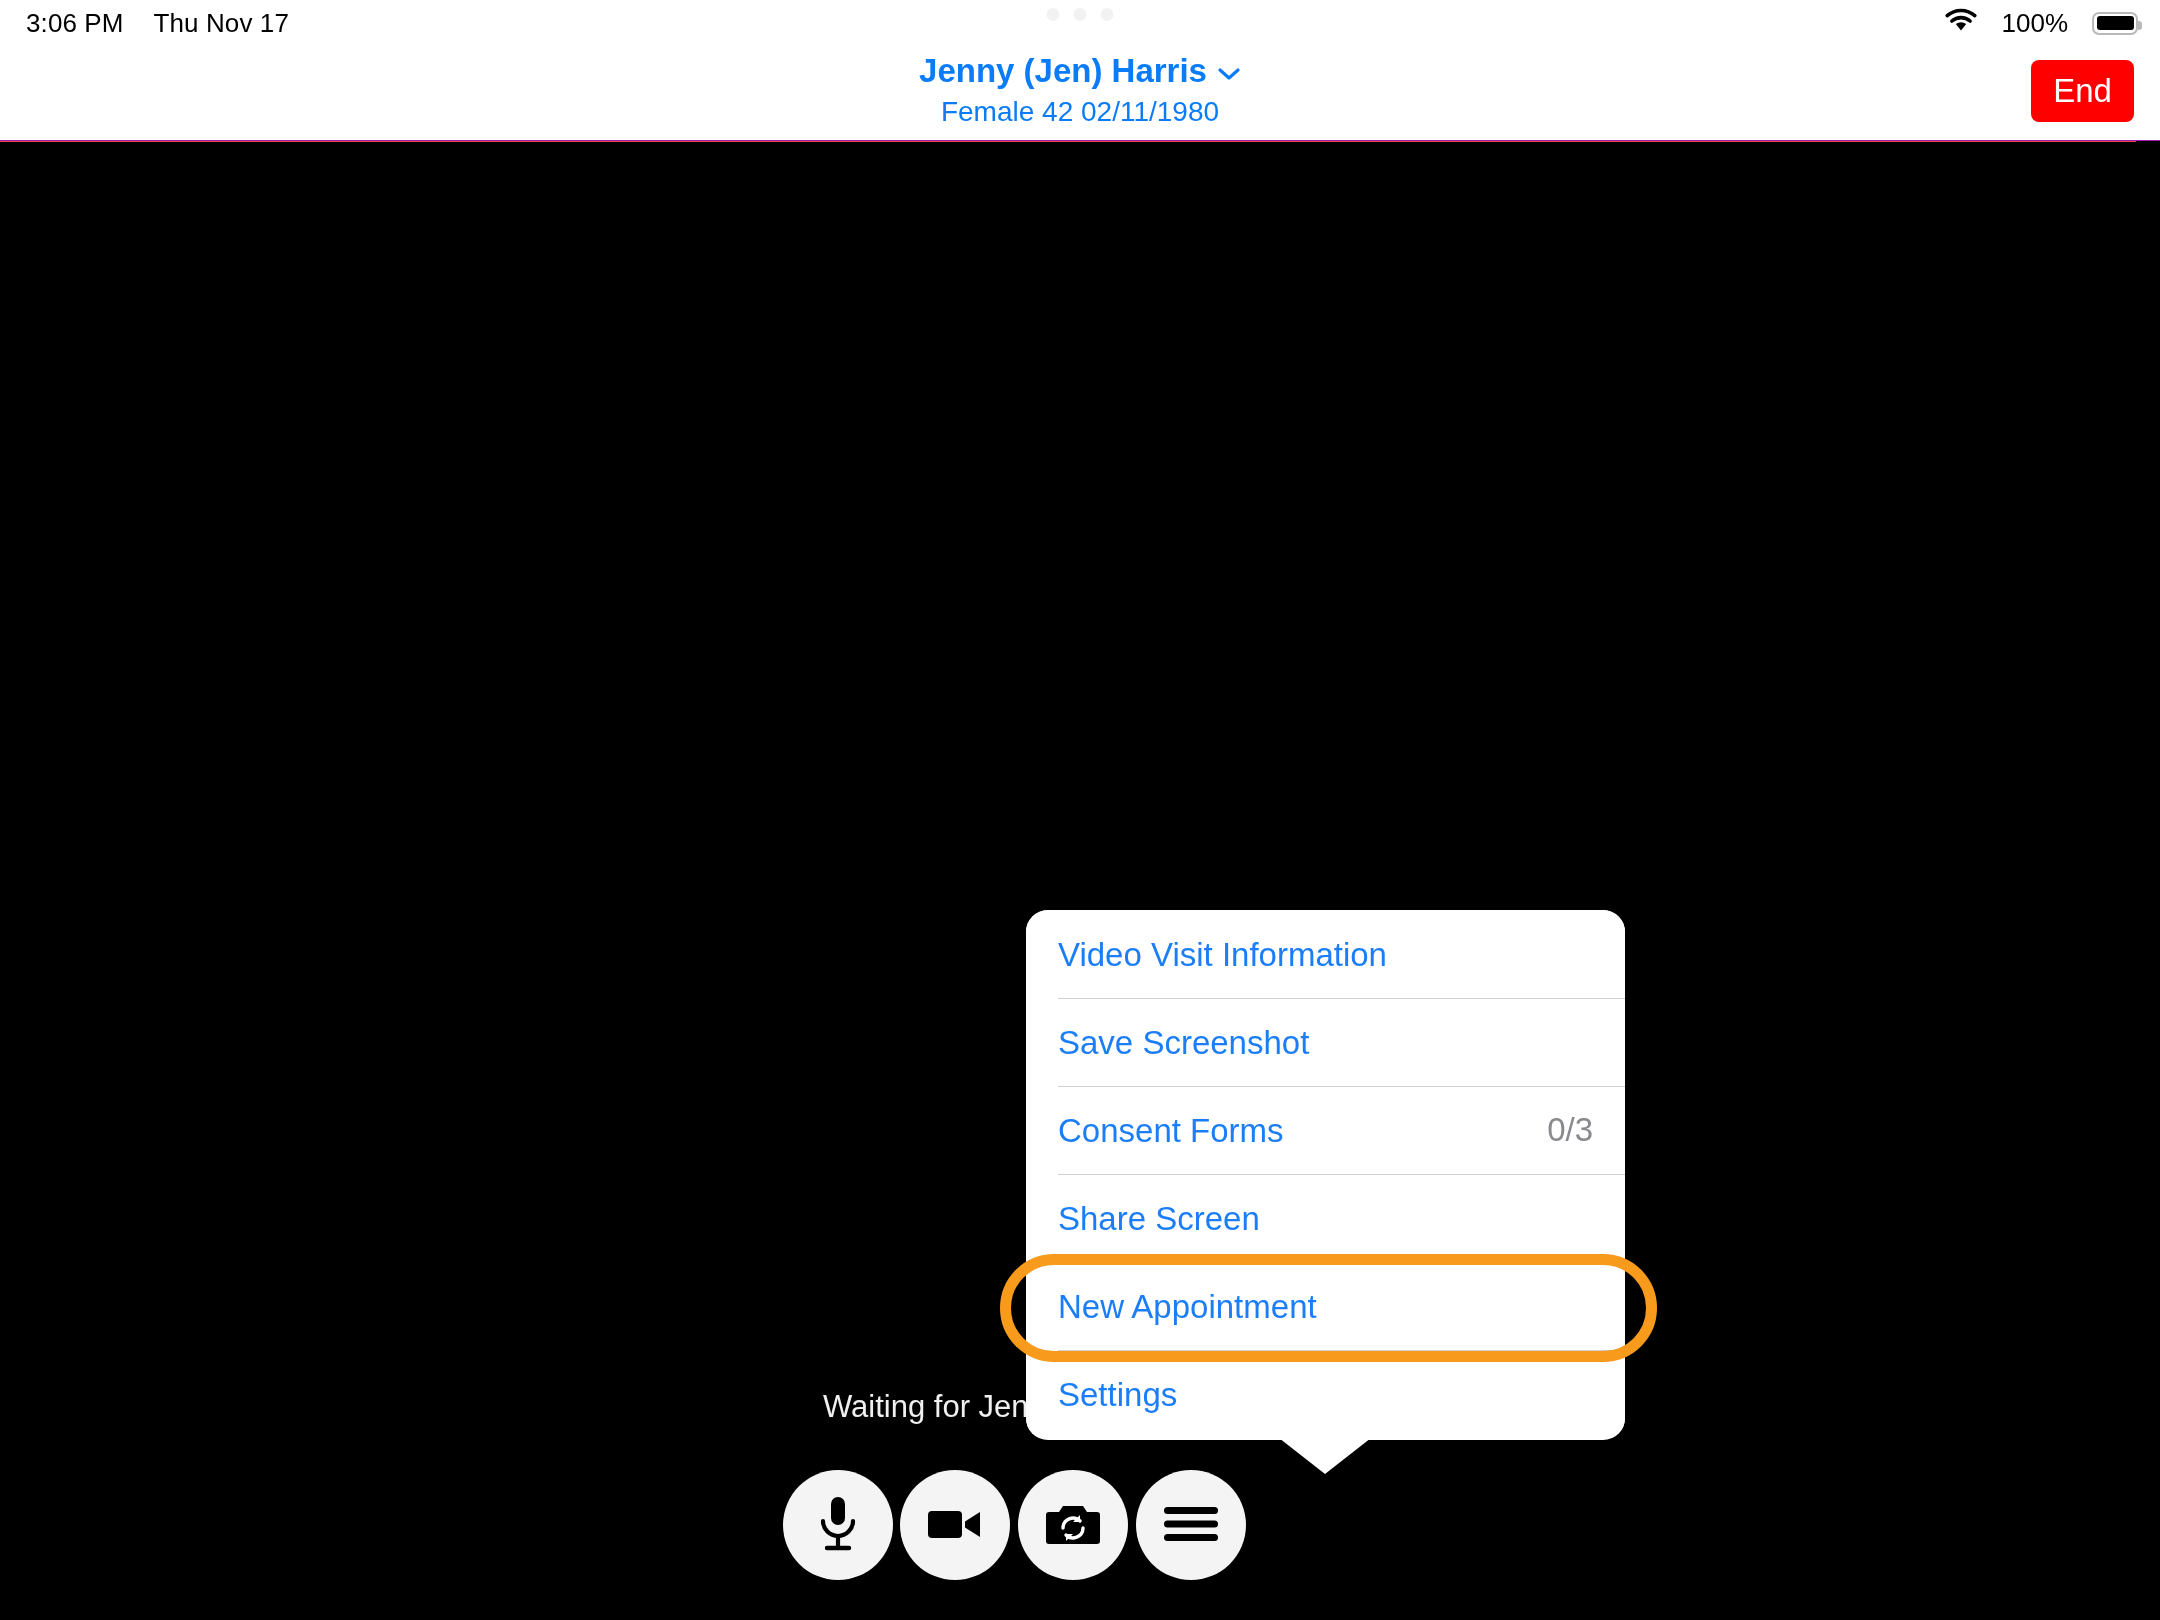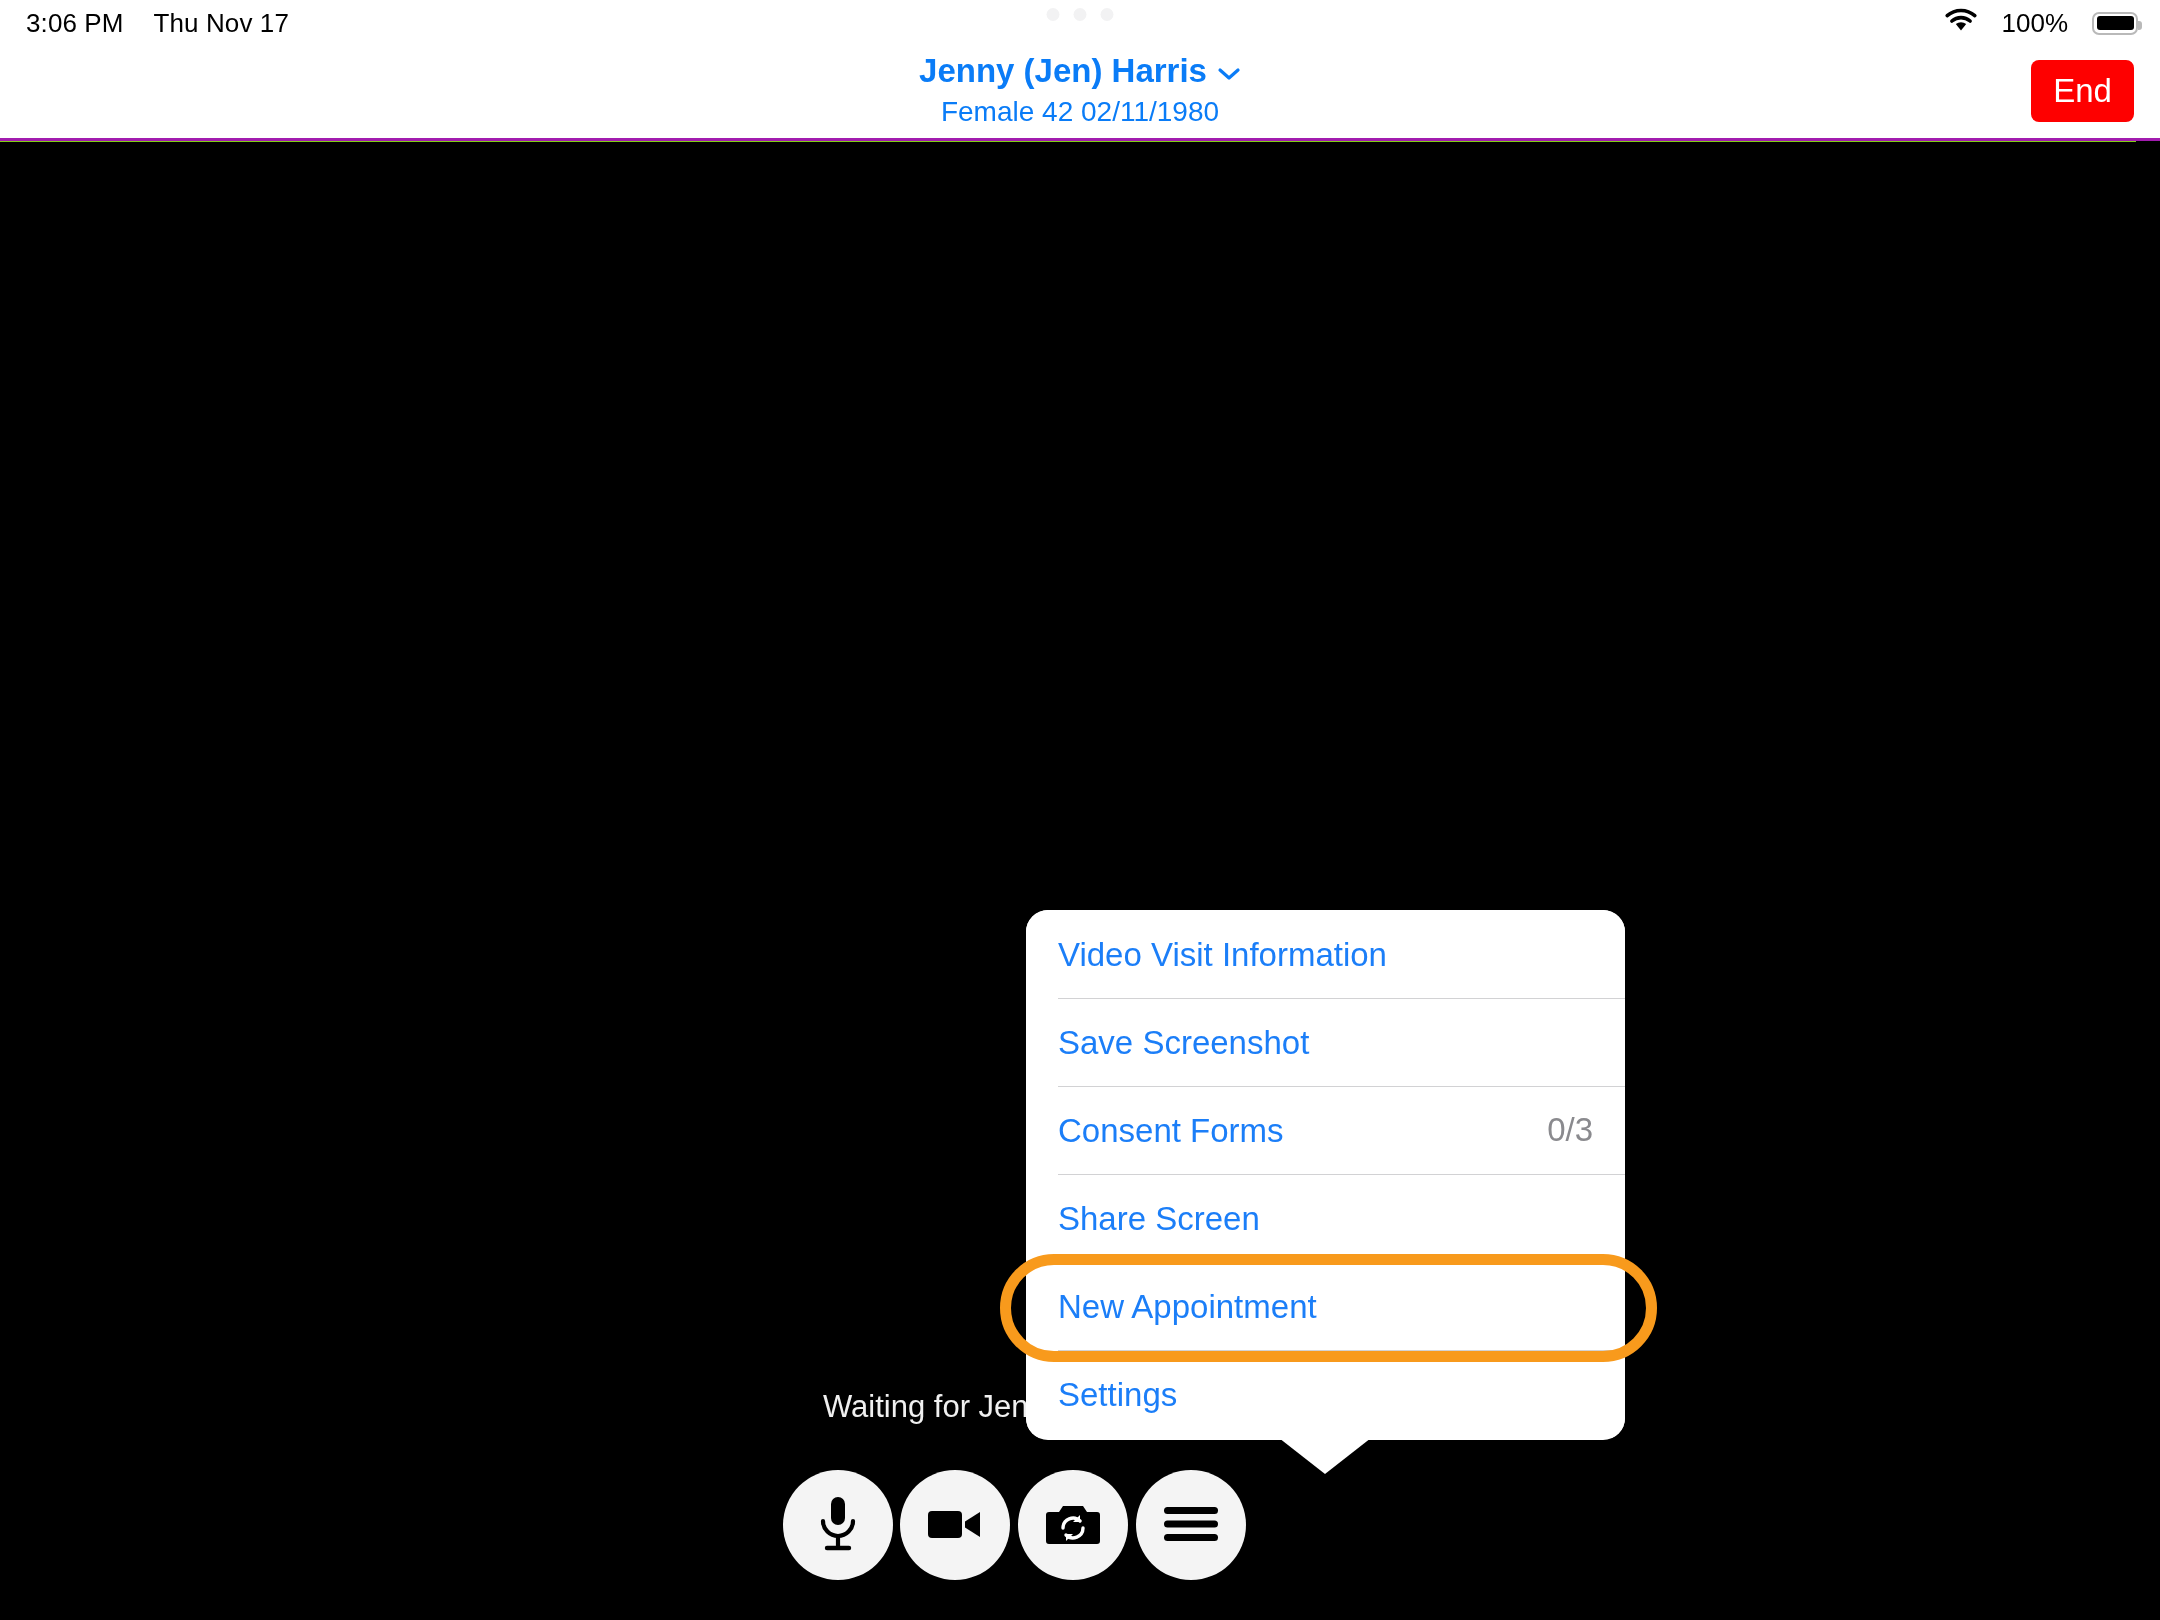--- a/index.html
+++ b/index.html
@@ -2,21 +2,21 @@
 <html><head>
 <meta charset="utf-8">
 <style>
   * { margin:0; padding:0; box-sizing:border-box; }
   html, body {
     width:2160px; height:1620px;
     background:#000;
     font-family:"Liberation Sans", sans-serif;
     overflow:hidden;
   }
-  #app { position:relative; width:2136px; height:1620px; background:#84cc16; }
+  #app { position:relative; width:2136px; height:1620px; background:#ef4444; }
 
   
   .statusbar{
     position:absolute; left:0; top:0; width:2160px; height:46px;
     background:#fff; color:#000;
   }
   .sb-left{
     position:absolute; left:26px; top:2px; height:42px;
     display:flex; align-items:center; gap:30px;
     font-size:26px; font-weight:400; letter-spacing:.1px;
@@ -41,21 +41,21 @@
 
   .dots{
     position:absolute; left:50%; transform:translateX(-50%); top:8px;
     display:flex; gap:14px;
   }
   .dots span{ width:13px; height:13px; border-radius:50%; background:#f2f2f3; display:block; }
 
   
   .navbar{
     position:absolute; left:0; top:46px; width:2160px; height:95px;
-    background:#fff; border-bottom:3px solid #a21caf;
+    background:#fff; border-bottom:1px solid #a21caf;
   }
   .patient-block{
     position:absolute; left:50%; transform:translateX(-50%); top:4px;
     text-align:center; white-space:nowrap;
   }
   .patient-name{
     font-size:33px; font-weight:bold; color:#0a7cf7;
     line-height:42px; display:inline-flex; align-items:center; gap:10px;
   }
   .chev{ display:inline-block; }

